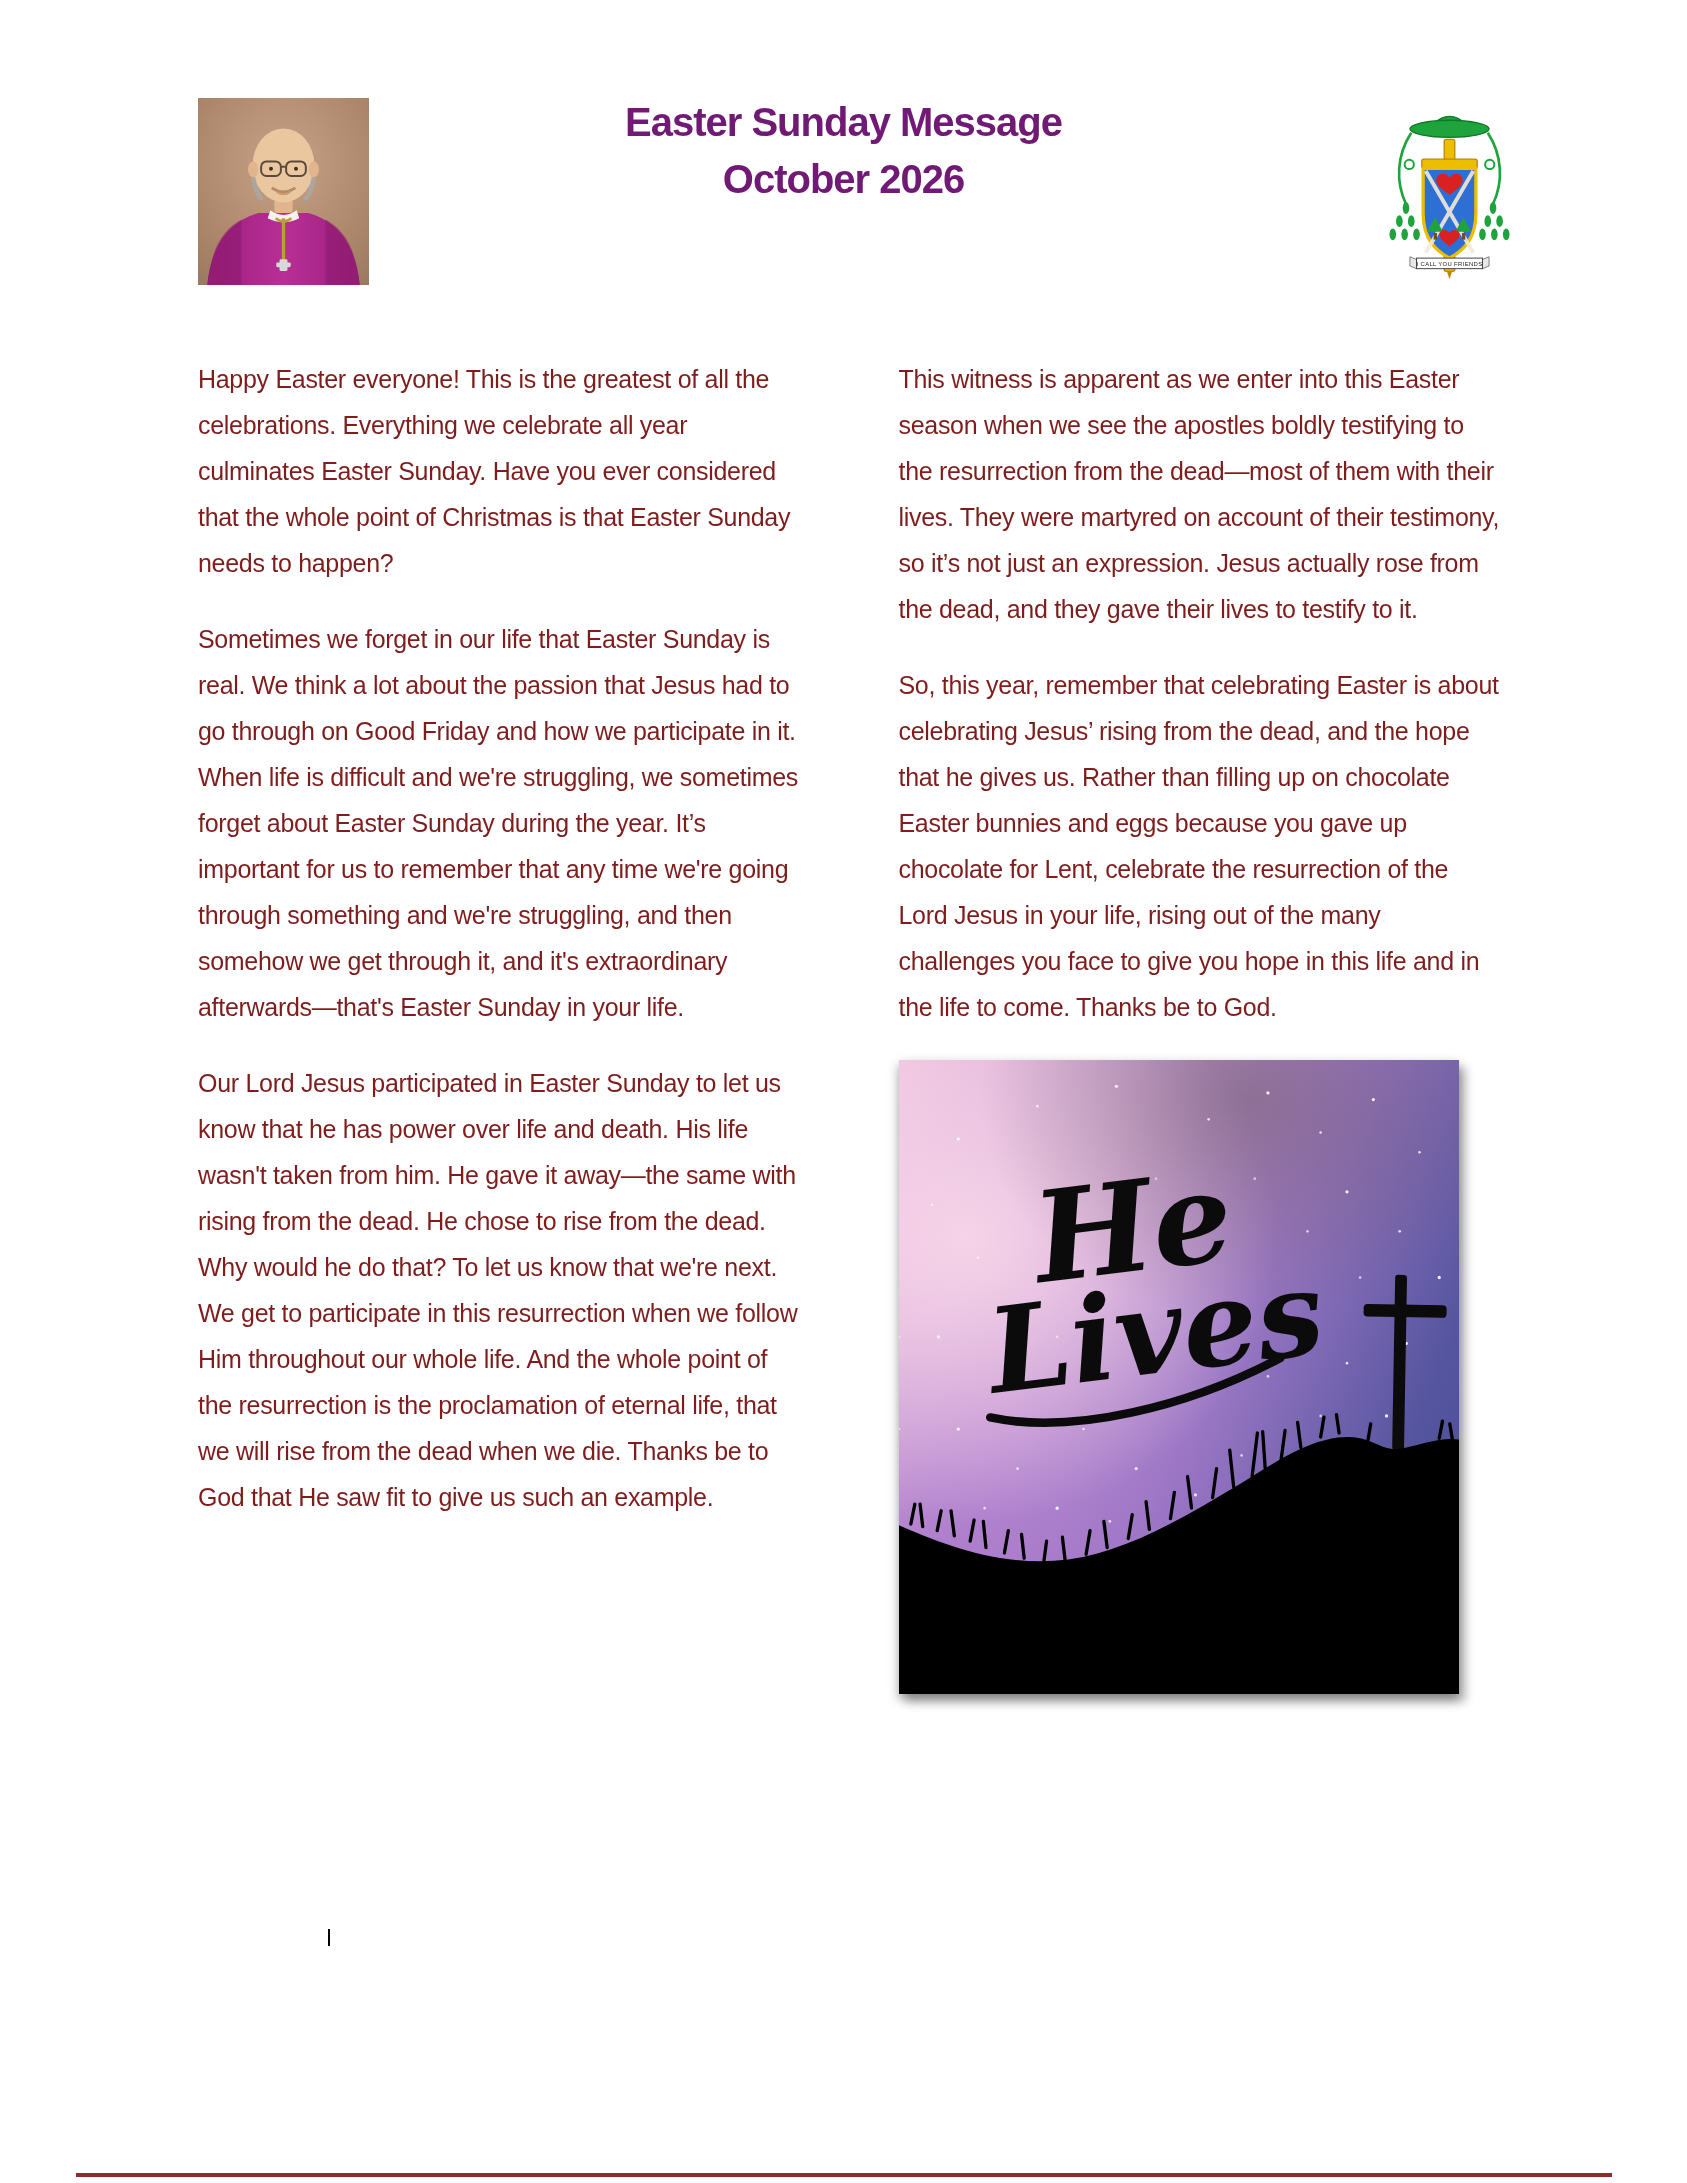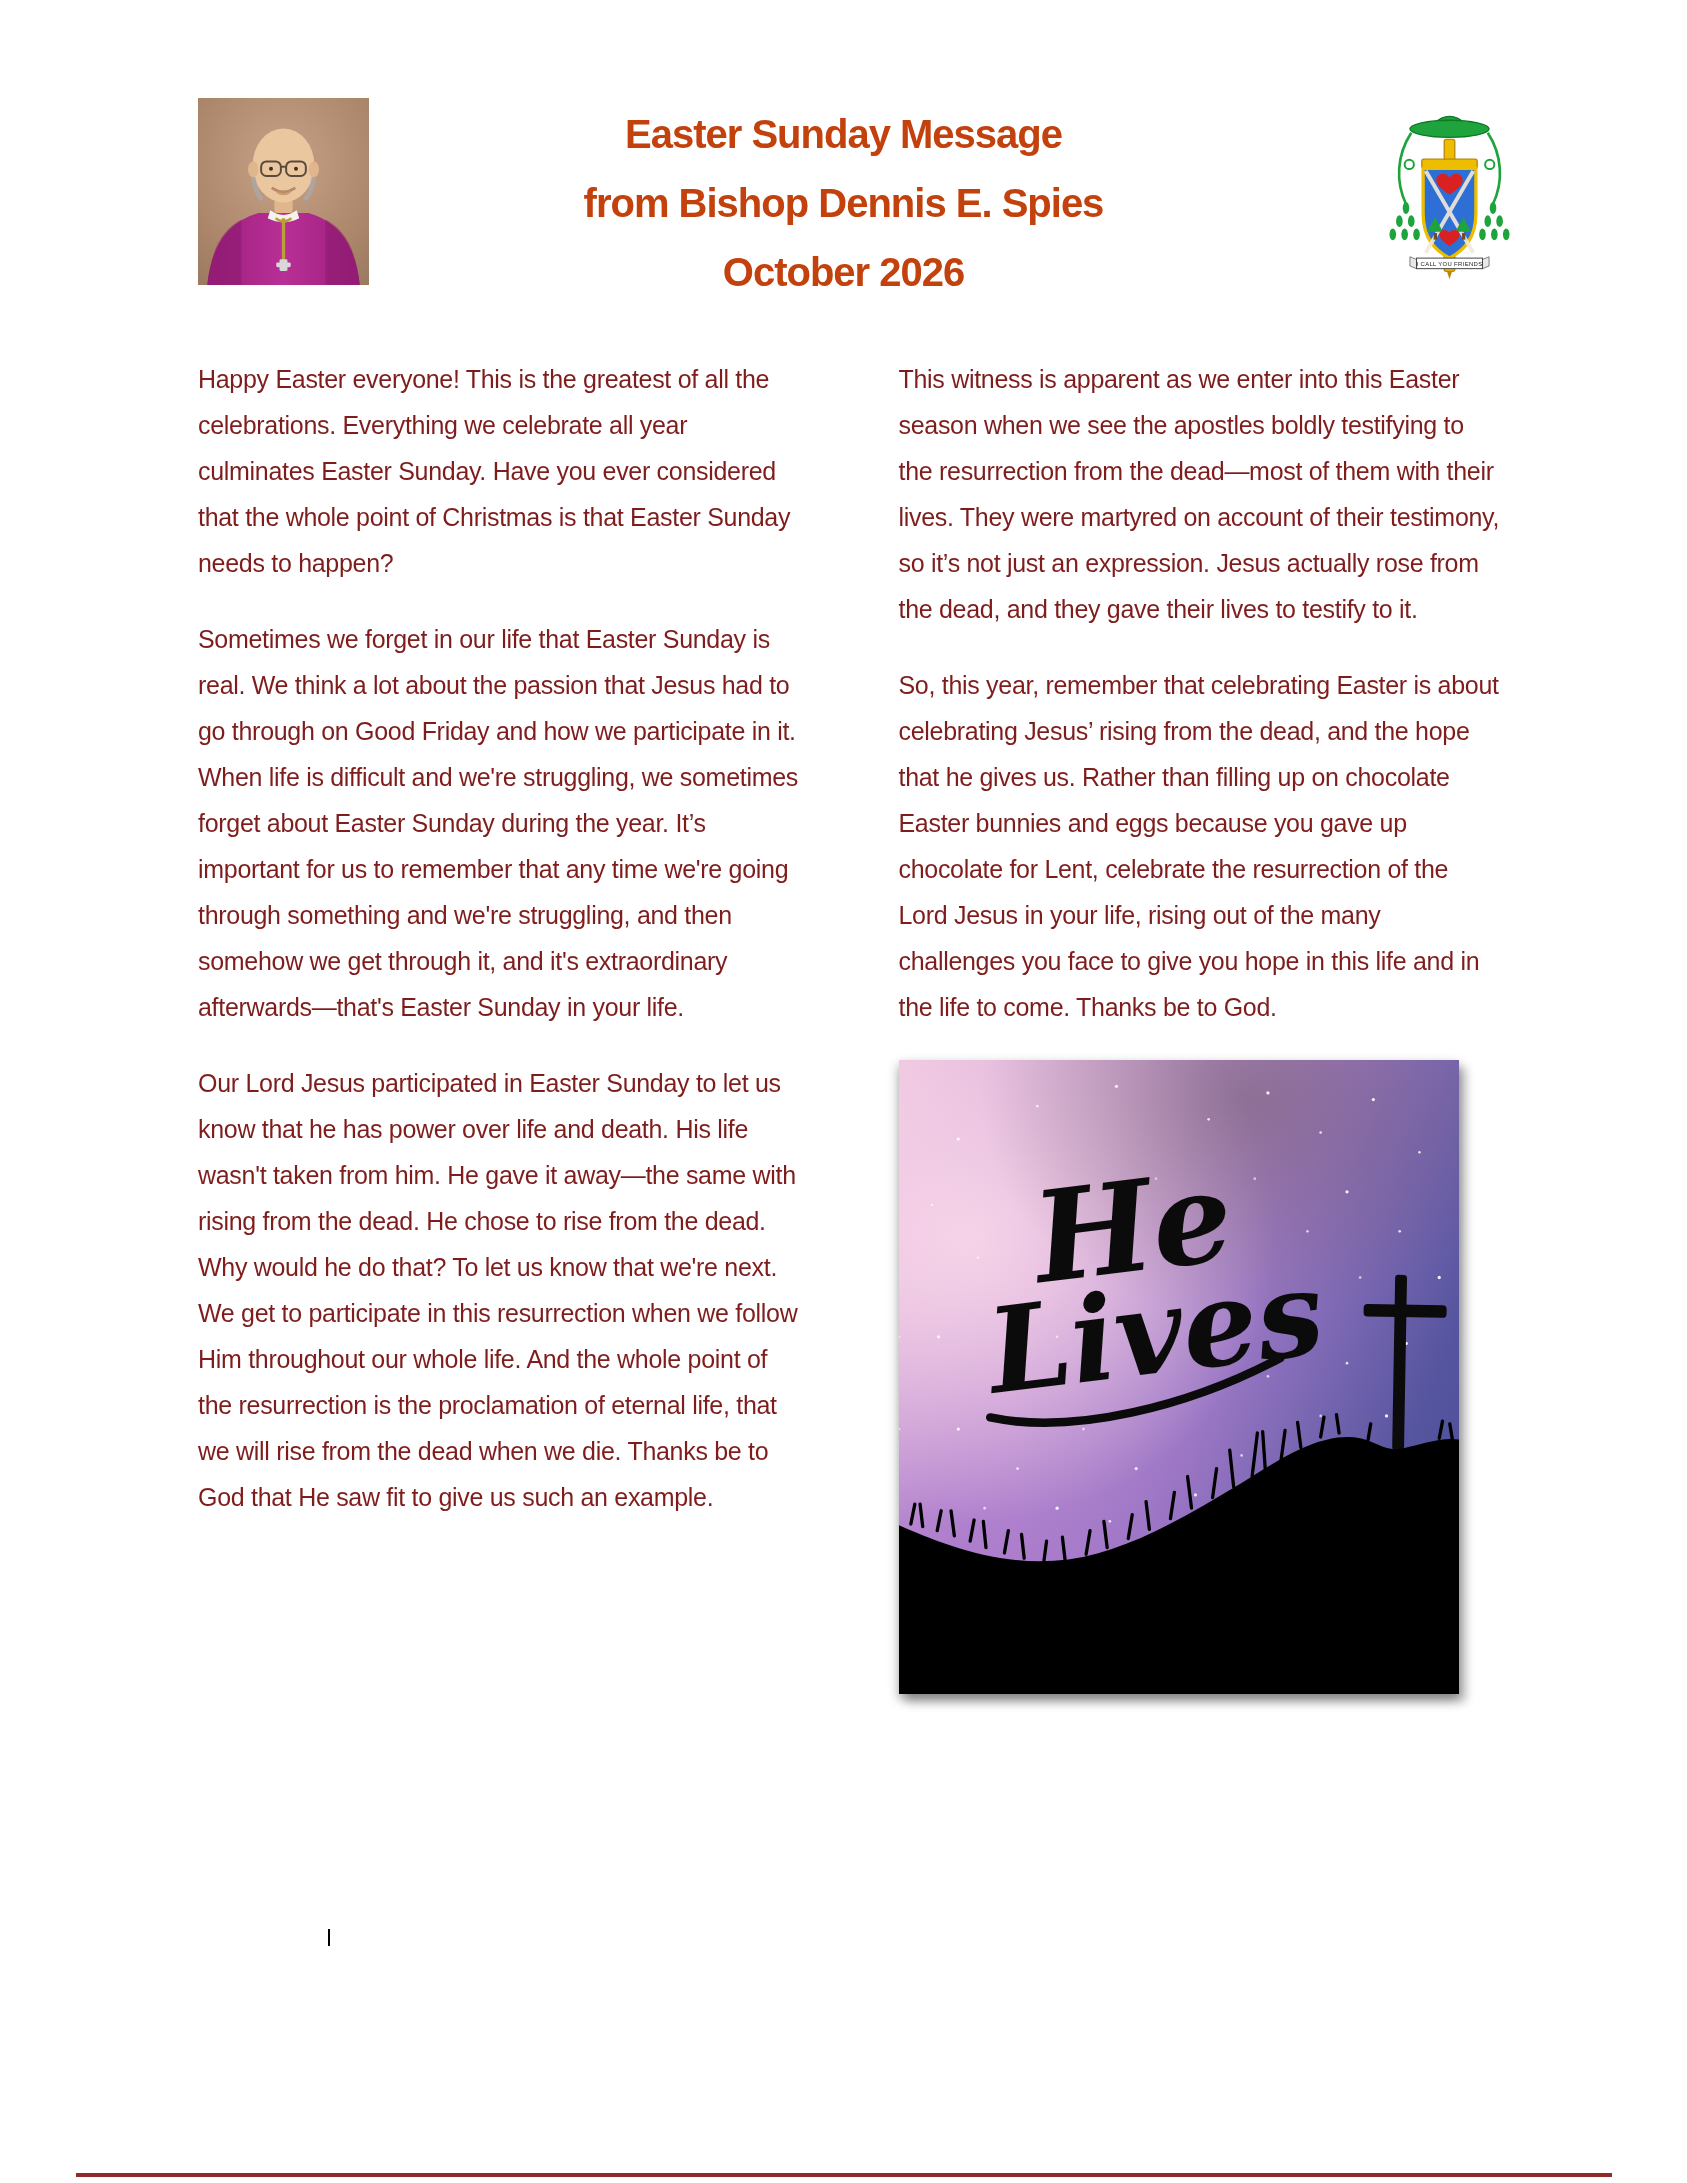--- a/index.html
+++ b/index.html
@@ -16,23 +16,23 @@
   
   .photo-wrap{
     position:absolute;left:198px;top:98px;width:171px;height:187px;
   }
   .photo-wrap svg{display:block;width:100%;height:100%;}
   .title-block{
     position:absolute;left:0;right:0;top:92px;
     text-align:center;
   }
   .title-line{
-    margin:16px;
+    margin:4px;
     font-size:40px;line-height:53px;font-weight:700;
-    letter-spacing:-1px;color:#c2410c;
+    letter-spacing:-1px;color:#701a75;
   }
   .crest-wrap{
     position:absolute;left:1373px;top:103px;width:153px;height:177px;
   }
   .crest-wrap svg{display:block;width:100%;height:100%;}
 
   
   .columns{
     position:absolute;left:198px;top:356px;width:1303px;
     display:flex;gap:98px;
@@ -126,21 +126,20 @@
       </g>
       <circle cx="111" cy="107" r="3" fill="#3b2f26"></circle>
       <circle cx="149" cy="107" r="3" fill="#3b2f26"></circle>
       <path d="M112,136 q18,12 36,0" stroke="#b78a63" stroke-width="4" fill="none"></path>
       <path d="M120,142 q10,7 20,0" stroke="#c89a70" stroke-width="3" fill="none"></path>
     </svg>
   </div>
 
   <div class="title-block">
     <h1 class="title-line">Easter Sunday Message</h1>
-    <h1 class="title-line">from Bishop Dennis E. Spies</h1>
     <h1 class="title-line">October 2026</h1>
   </div>
 
   <div class="crest-wrap">
     <svg viewBox="0 0 232 266">
 
       <g>
         <rect class="c-gold" x="108" y="54" width="16" height="200" rx="3" stroke="#b8860b" stroke-width="2"></rect>
         <rect class="c-gold" x="74" y="84" width="84" height="14" rx="3" stroke="#b8860b" stroke-width="2"></rect>
         <path d="M112,254 L116,266 L120,254 Z" fill="#b8860b"></path>

